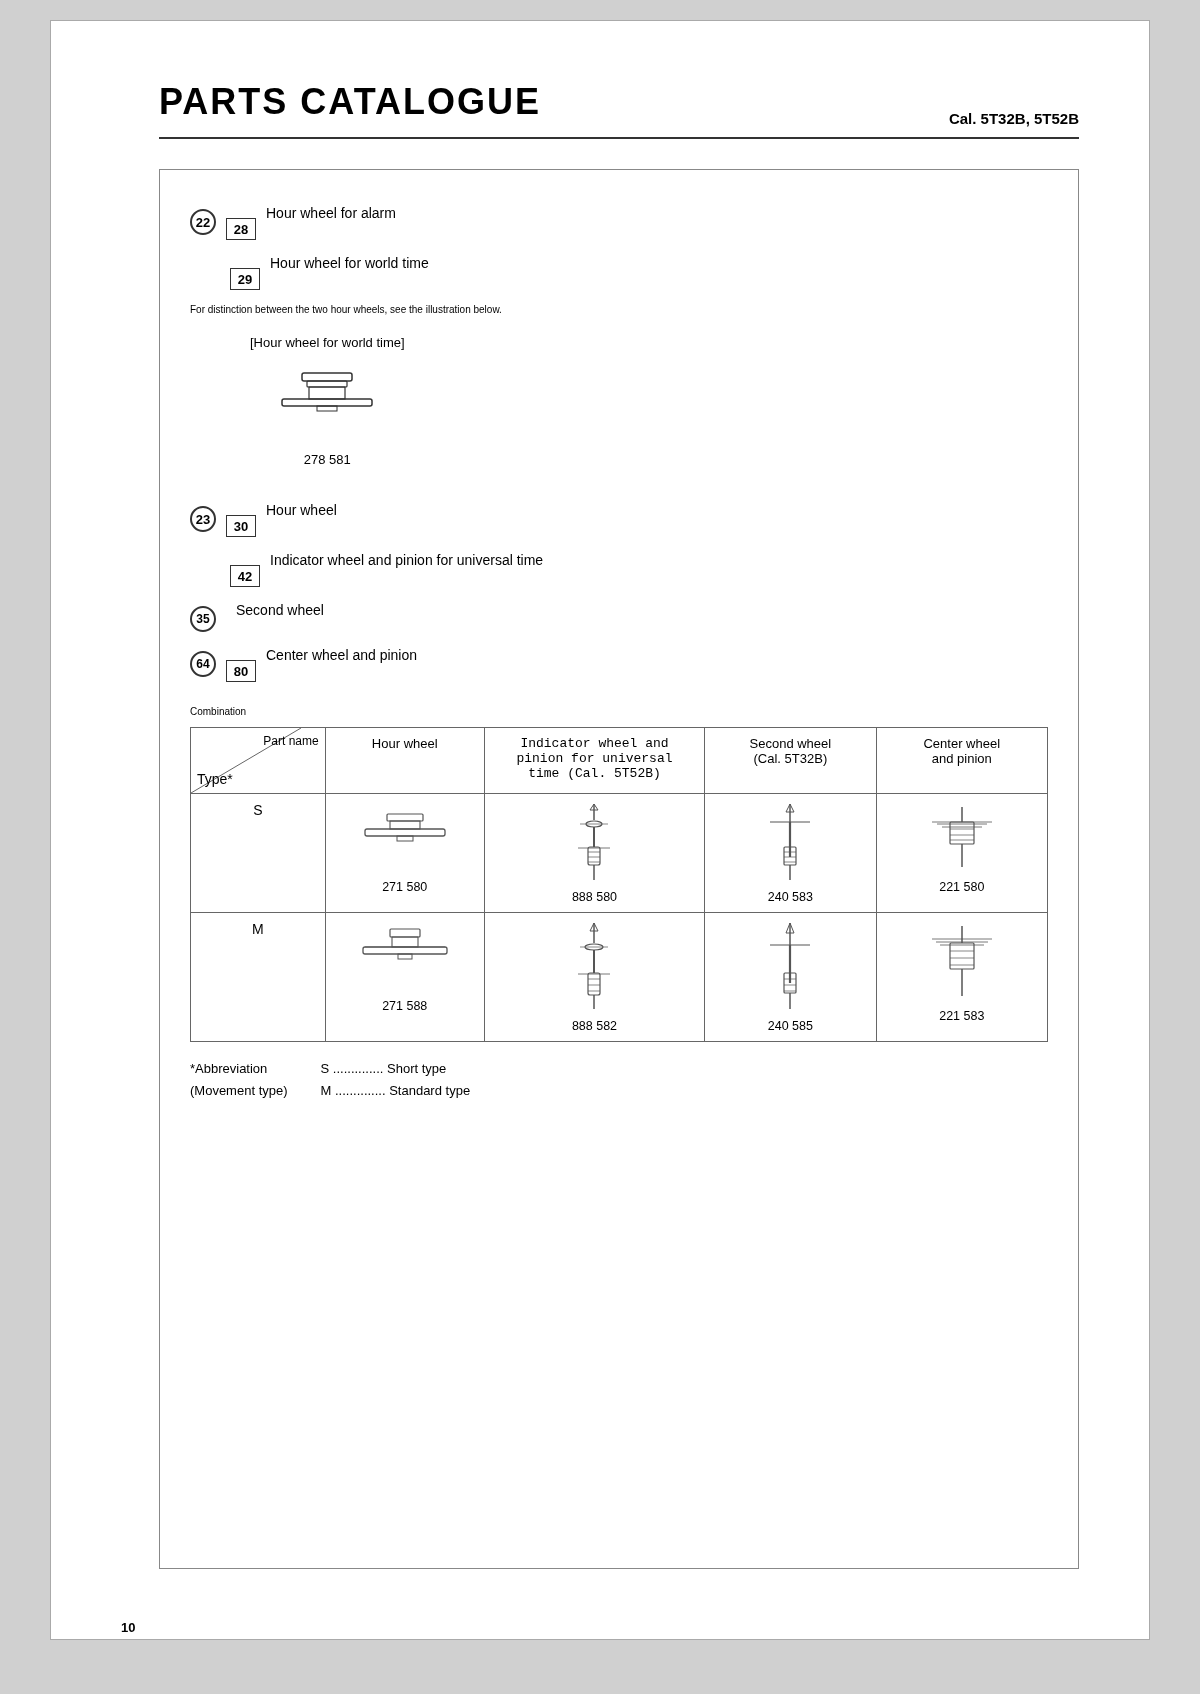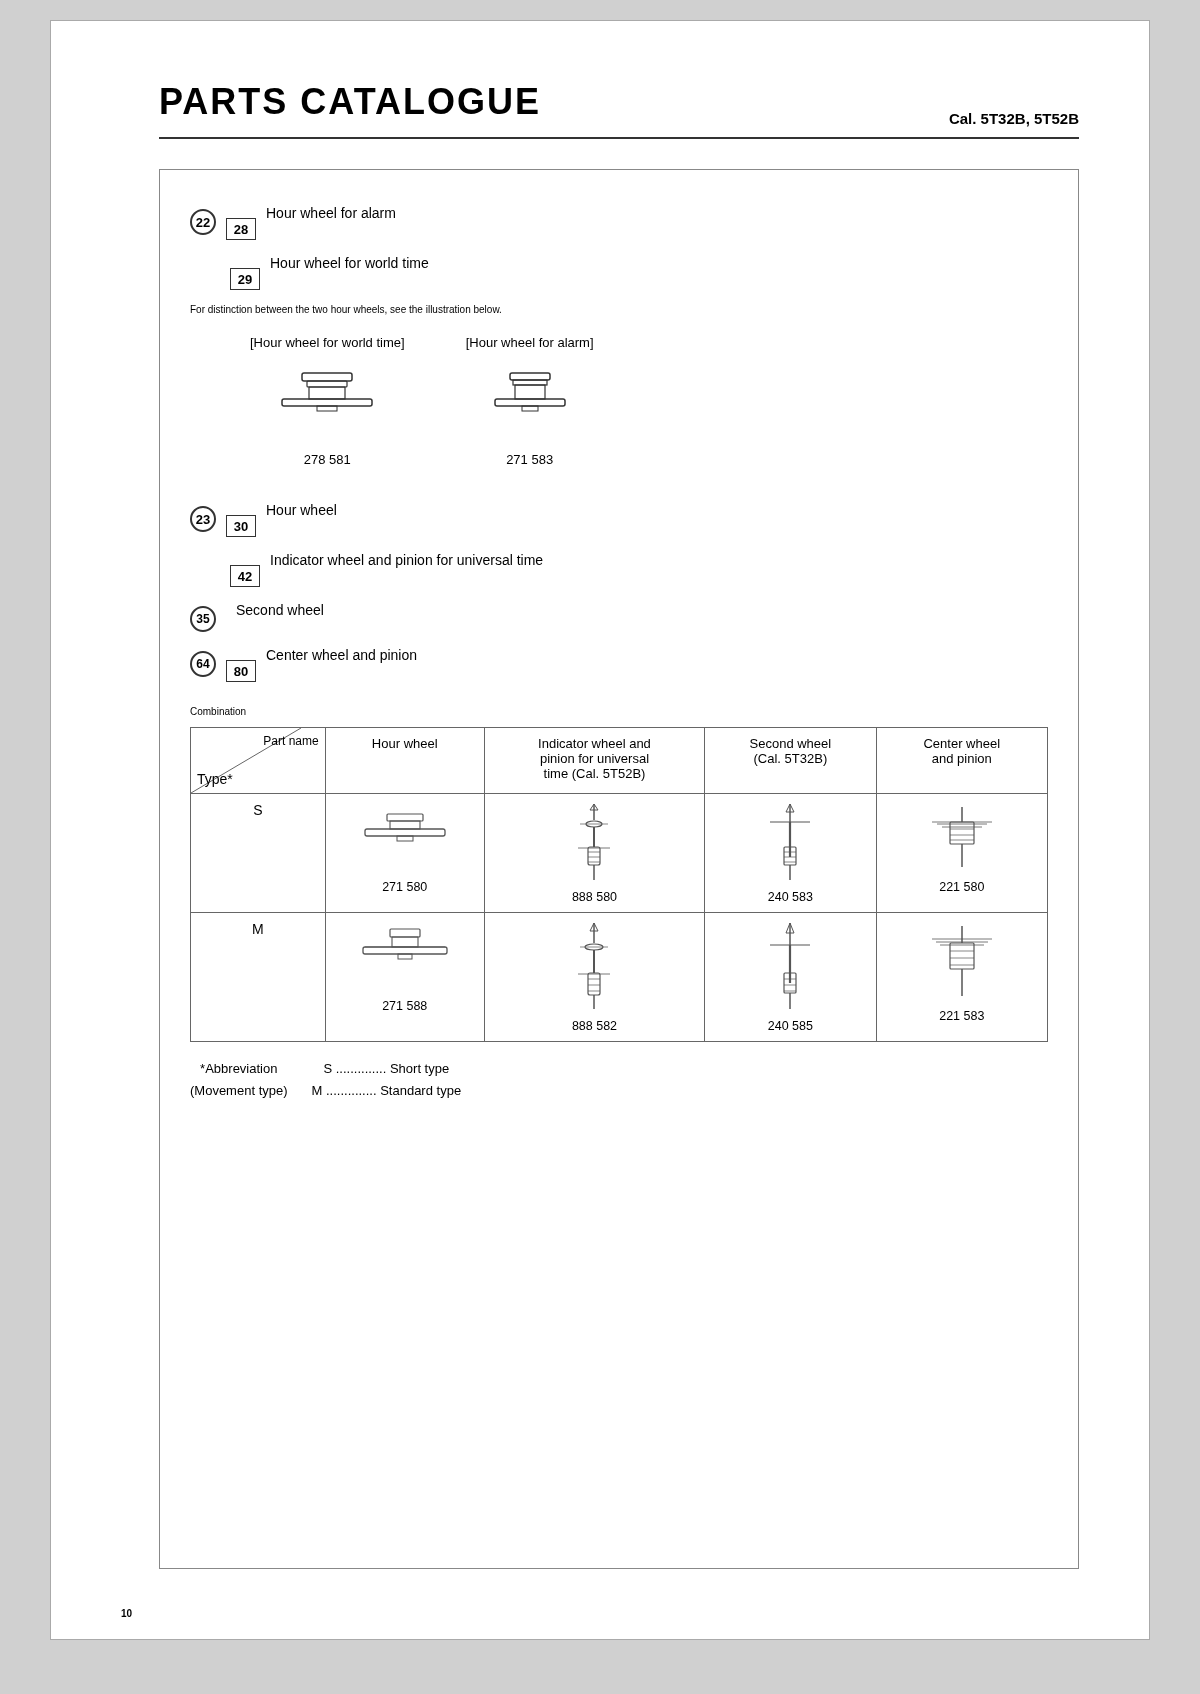--- a/index.html
+++ b/index.html
@@ -155,23 +155,23 @@
       align-items: center;
       justify-content: center;
     }
     .footnote {
       margin-top: 16px;
       font-size: 13px;
       line-height: 1.7;
     }
     .page-num {
       position: absolute;
-      bottom: 20px;
+      bottom: 4px;
       left: 70px;
-      font-size: 10px;
+      font-size: 13px;
       font-weight: bold;
     }
     .group-rows {
       margin-bottom: 8px;
     }
   </style>
 </head>
 <body>
 
 <div class="page">
@@ -210,39 +210,20 @@
             <rect x="42" y="22" width="36" height="12" fill="none" stroke="#333" stroke-width="1.2"></rect>
 
             <rect x="15" y="34" width="90" height="7" rx="2" fill="none" stroke="#333" stroke-width="1.5"></rect>
 
             <rect x="50" y="41" width="20" height="5" fill="none" stroke="#333" stroke-width="1"></rect>
           </svg>
         </div>
         <div class="illus-part-num">278  581</div>
       </div>
 
-      <div class="illus-block">
-        <div class="illus-label">[Hour wheel for alarm]</div>
-        <div class="svg-container">
-
-          <svg width="120" height="75" viewBox="0 0 120 75">
-
-            <rect x="40" y="8" width="40" height="7" rx="2" fill="none" stroke="#333" stroke-width="1.5"></rect>
-
-            <rect x="43" y="15" width="34" height="5" fill="none" stroke="#333" stroke-width="1.2"></rect>
-
-            <rect x="45" y="20" width="30" height="14" fill="none" stroke="#333" stroke-width="1.2"></rect>
-
-            <rect x="25" y="34" width="70" height="7" rx="2" fill="none" stroke="#333" stroke-width="1.5"></rect>
-
-            <rect x="52" y="41" width="16" height="5" fill="none" stroke="#333" stroke-width="1"></rect>
-          </svg>
-        </div>
-        <div class="illus-part-num">271  583</div>
-      </div>
     </div>
 
     <div class="group-rows">
       <div class="item-row">
         <div class="circle-num">23</div>
         <div class="box-num">30</div>
         <div class="item-label">Hour wheel</div>
       </div>
       <div class="indent-row">
         <div class="box-num">42</div>
@@ -271,21 +252,21 @@
             <th style="width:110px; padding:0; position:relative; height:65px;">
               <div style="position:relative; width:100%; height:65px; overflow:hidden;">
                 <svg width="110" height="65" style="position:absolute;top:0;left:0;">
                   <line x1="0" y1="65" x2="110" y2="0" stroke="#666" stroke-width="1"></line>
                 </svg>
                 <span style="position:absolute; top:6px; right:6px; font-size:12px;">Part name</span>
                 <span style="position:absolute; bottom:6px; left:6px; font-size:14px;margin-top:25px;">Type*</span>
               </div>
             </th>
             <th style="width:130px;">Hour wheel</th>
-            <th style="width:180px;">Indicator wheel and<br>pinion for universal<br>time (Cal. 5T52B)</th>
+            <th style="width:180px;font-family:Liberation Mono, monospace;">Indicator wheel and<br>pinion for universal<br>time (Cal. 5T52B)</th>
             <th style="width:140px;">Second  wheel<br>(Cal. 5T32B)</th>
             <th style="width:140px;">Center  wheel<br>and pinion</th>
           </tr>
         </thead>
         <tbody>
 
           <tr>
             <td class="type-cell">S</td>
 
             <td>
@@ -430,21 +411,21 @@
                   <line x1="40" y1="48" x2="40" y2="75" stroke="#555" stroke-width="1.5"></line>
                 </svg>
               </div>
               <div class="part-num-small">221  583</div>
             </td>
           </tr>
         </tbody>
       </table>
 
       <div class="footnote">
-        <div style="display:flex; gap:24px;text-align:center;">
+        <div style="display:flex; gap:33px;">
           <div style="white-space:pre-line;">*Abbreviation
 (Movement type)</div>
           <div>
             <div>S .............. Short  type</div>
             <div>M .............. Standard  type</div>
           </div>
         </div>
       </div>
     </div>
 

